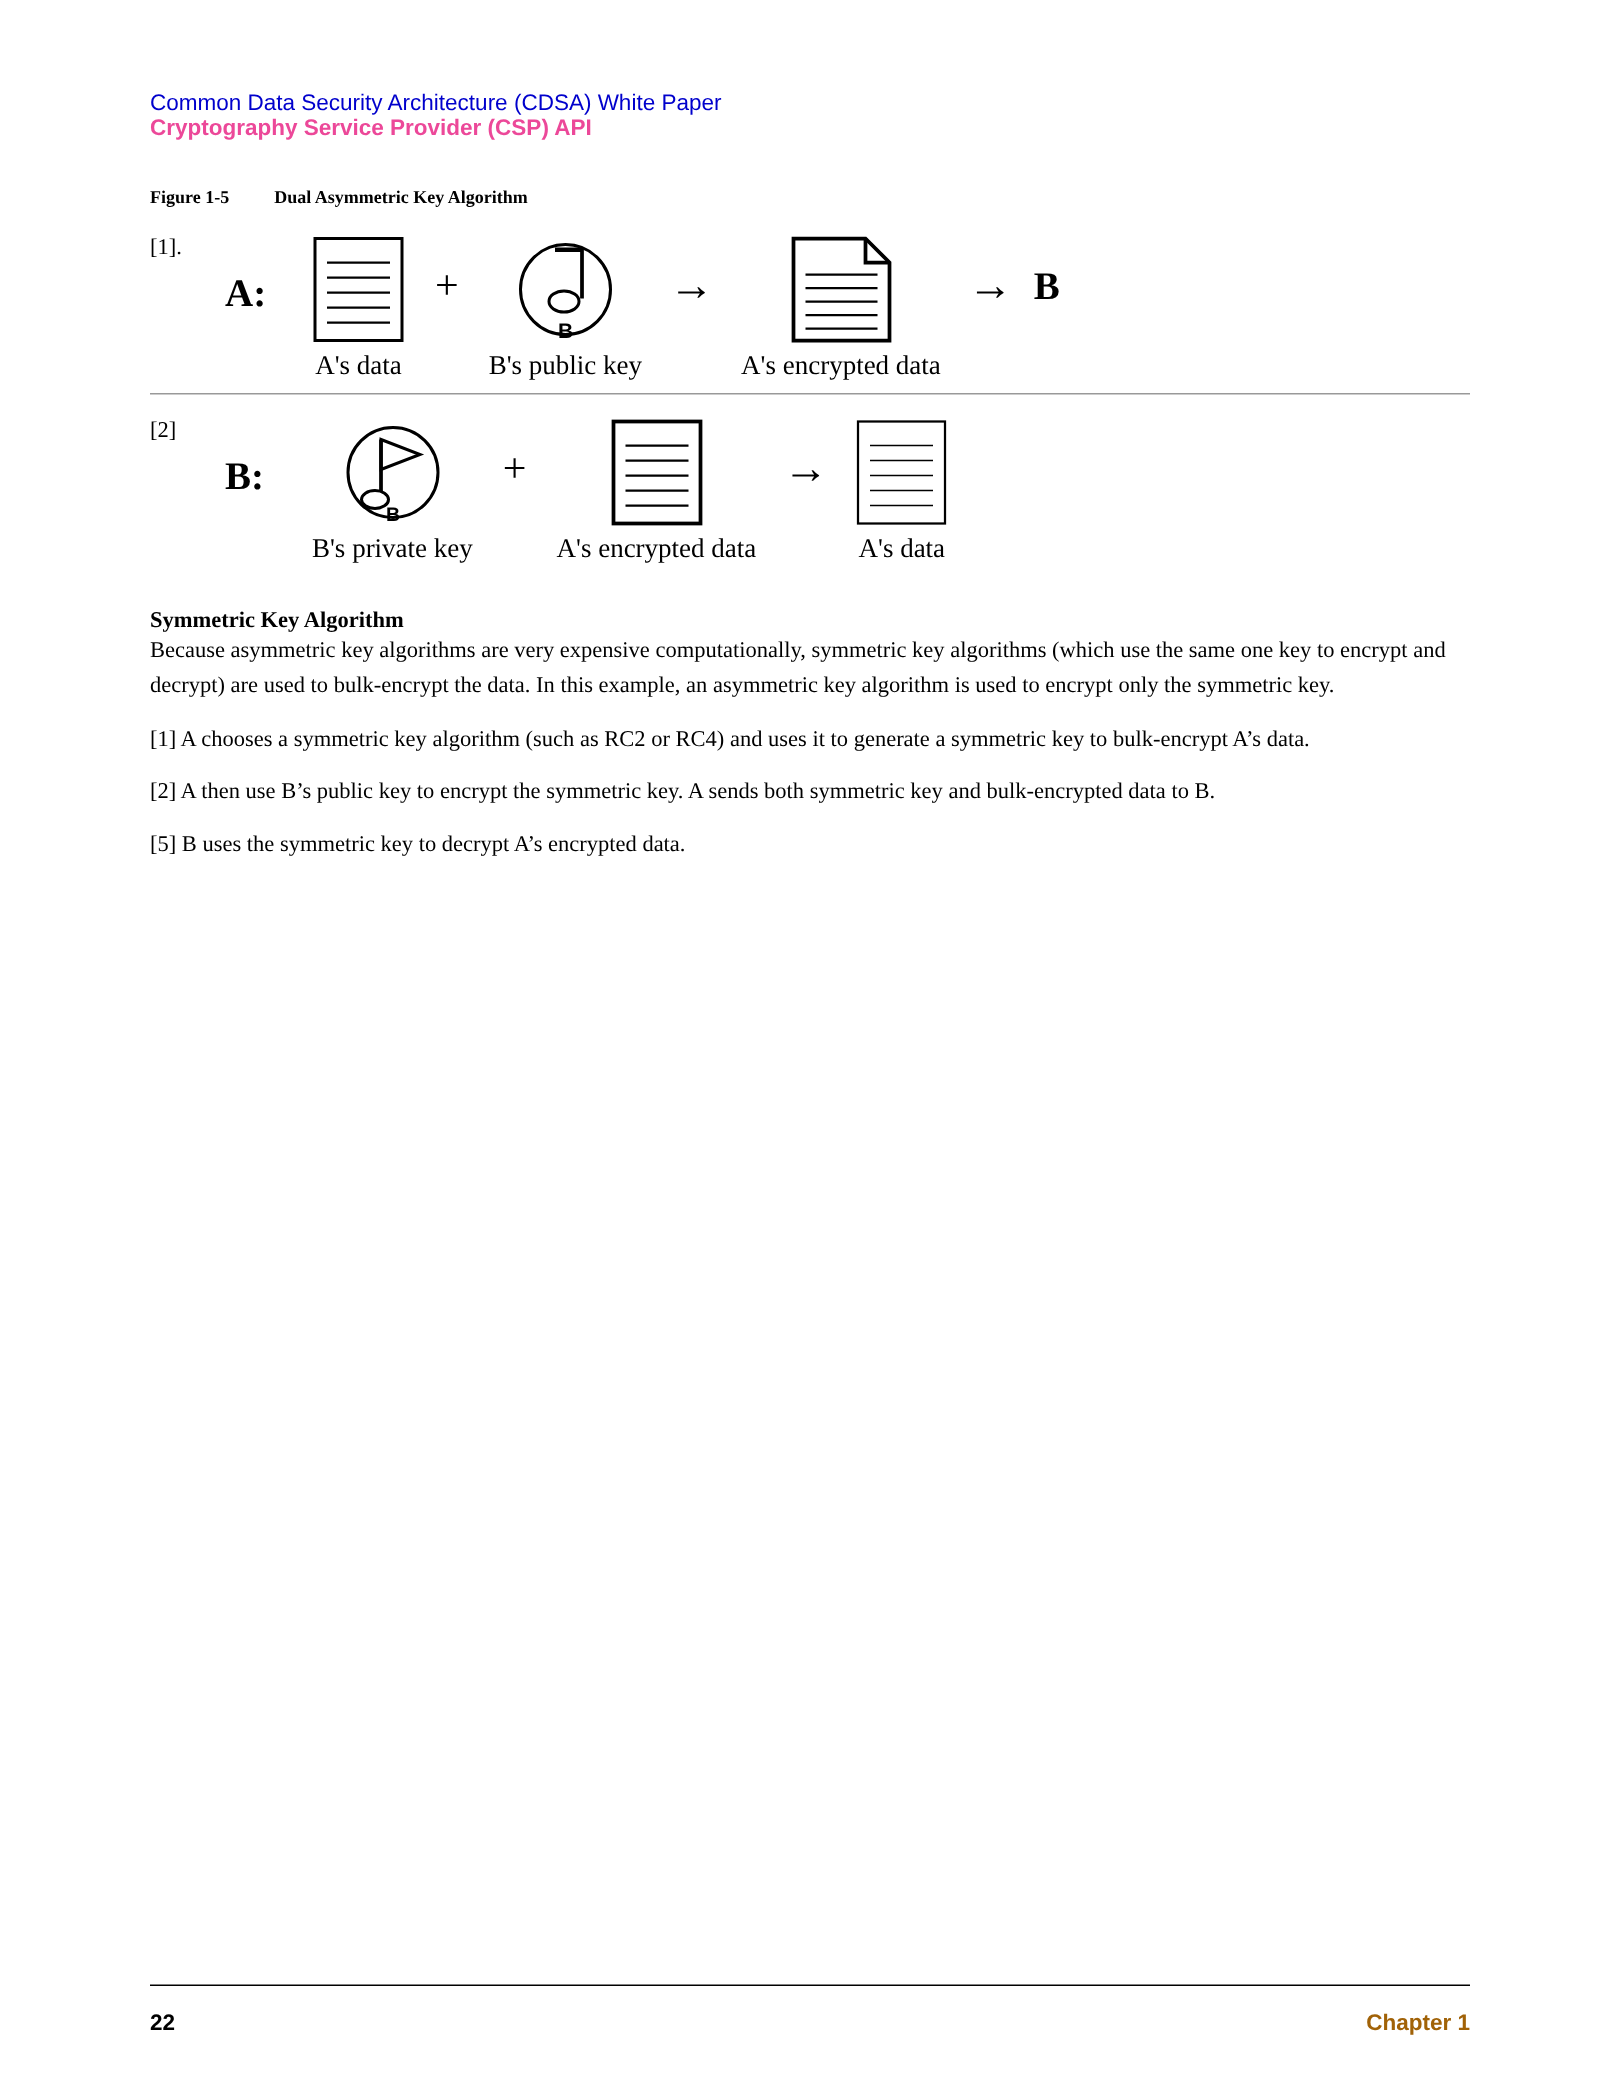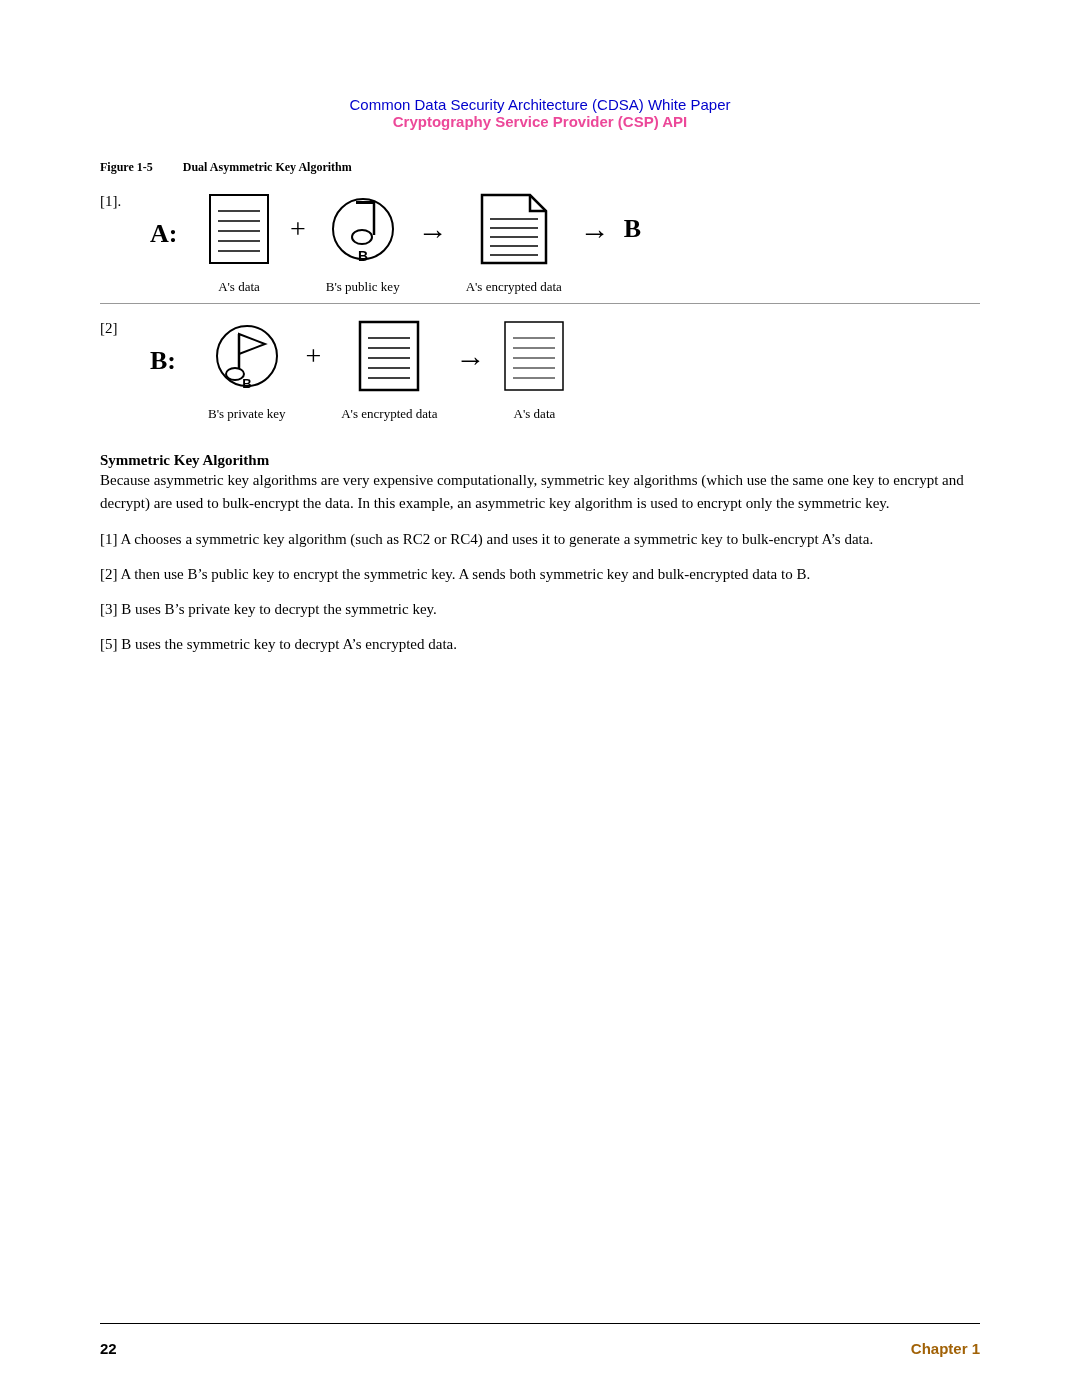--- a/index.html
+++ b/index.html
@@ -14,23 +14,21 @@
     }
 
     .page {
       width: 1080px;
       min-height: 1397px;
       padding: 60px 100px 80px 100px;
       position: relative;
     }
 
     .header {
-      text-align: center;
       margin-bottom: 30px;
-      margin-top: 36px;
     }
 
     .header-title-line1 {
       color: #0000cc;
       font-size: 15px;
       font-family: Arial, sans-serif;
     }
 
     .header-title-line2 {
       color: #ec4899;
@@ -65,22 +63,22 @@
     }
 
     .diagram-item {
       display: flex;
       flex-direction: column;
       align-items: center;
       margin: 0 8px;
     }
 
     .diagram-item-label {
-      font-size: 13px;
-      margin-top: 14px;
+      font-size: 18px;
+      margin-top: 4px;
       text-align: center;
     }
 
     
     .section-heading {
       font-size: 15px;
       font-weight: bold;
       margin-top: 30px;
     }
 
@@ -269,21 +267,20 @@
         </div>
       </div>
     </div>
   </div>
 
   <div class="section-heading">Symmetric Key Algorithm</div>
 
   <div class="body-text">Because asymmetric key algorithms are very expensive computationally, symmetric key algorithms (which use the same one key to encrypt and decrypt) are used to bulk-encrypt the data.  In this example, an asymmetric key algorithm is used to encrypt only the symmetric key.</div>
   <div class="body-text">[1] A chooses a symmetric key algorithm (such as RC2 or RC4) and uses it to generate a symmetric key to bulk-encrypt A’s data.</div>
   <div class="body-text">[2] A then use B’s public key to encrypt the symmetric key.  A sends both symmetric key and bulk-encrypted data to B.</div>
-  <div class="body-text">[3] B uses B’s private key to decrypt the symmetric key.</div>
   <div class="body-text">[5] B uses the symmetric key to decrypt A’s encrypted data.</div>
 
   <div class="page-footer">
     <div class="footer-page-num">22</div>
     <div class="footer-chapter">Chapter 1</div>
   </div>
 
 </div>
 
 </body></html>

